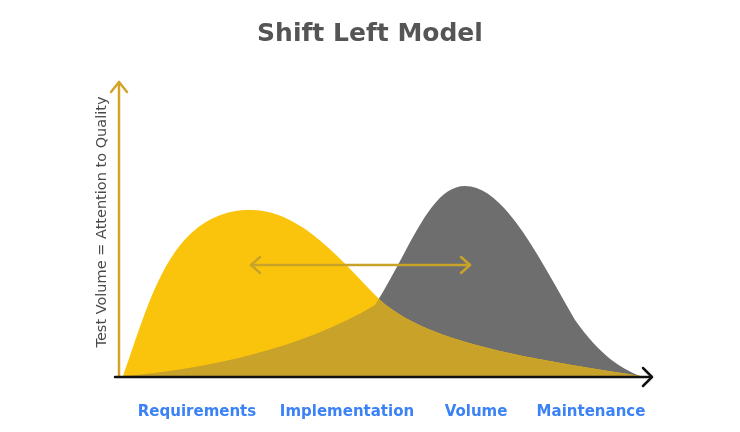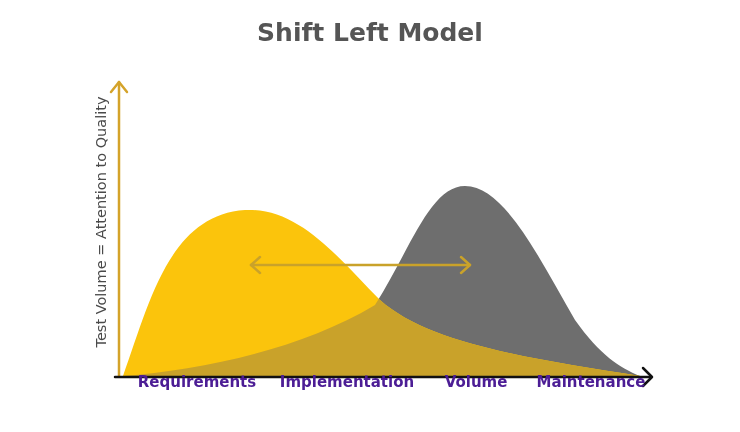--- a/index.html
+++ b/index.html
@@ -1,21 +1,21 @@
 <!DOCTYPE html>
 <html><head>
   <meta charset="utf-8">
   <style>
     html, body { margin: 0; padding: 0; background: #ffffff; }
     body { width: 740px; height: 432px; position: relative; overflow: hidden;
            font-family: "DejaVu Sans", "Liberation Sans", sans-serif; }
     .title { position: absolute; left: 0; width: 740px; top: 18px; text-align: center;
              font-size: 25px; font-weight: bold; color: #555555; letter-spacing: 0px; }
     svg.chart { position: absolute; left: 0; top: 0; }
-    .xlabel { position: absolute; top: 373px; font-size: 15px; font-weight: bold; color: #4c1d95;
+    .xlabel { position: absolute; top: 402px; font-size: 15px; font-weight: bold; color: #3b82f6;
               transform: translateX(-50%); white-space: nowrap; }
     .ylabel { position: absolute; left: 101px; top: 222px; font-size: 14.5px; color: #4a4a4a;
               white-space: nowrap; transform: translate(-50%, -50%) rotate(-90deg); }
   </style>
 </head>
 <body>
 
 <div class="title">Shift Left Model</div>
 
 <svg class="chart" width="740" height="432" viewBox="0 0 740 432">

